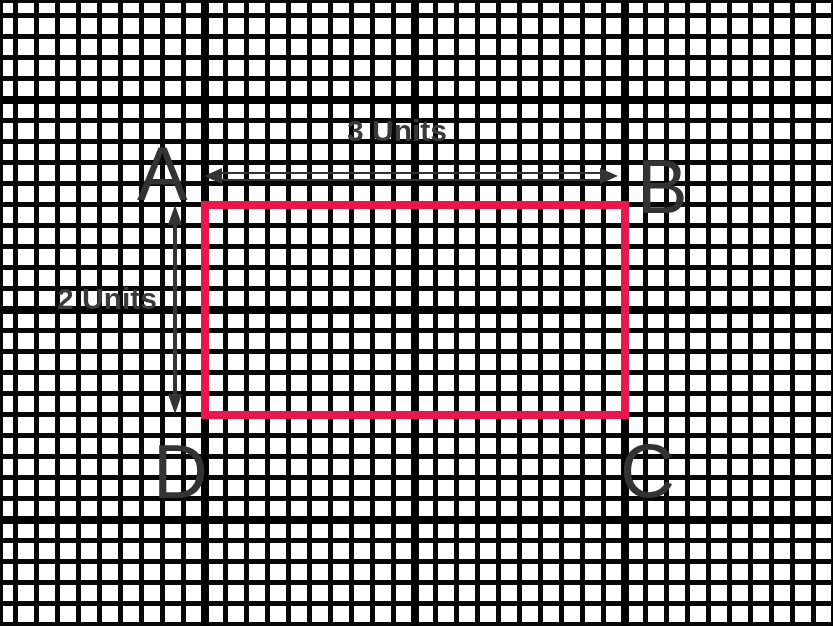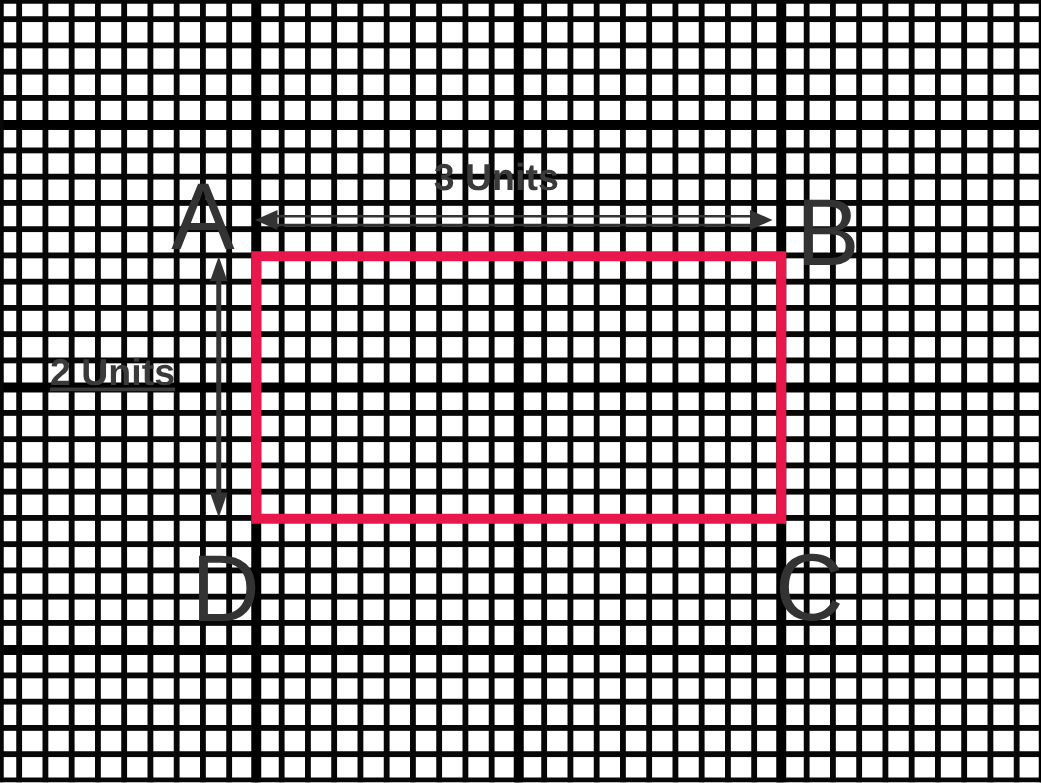--- a/index.html
+++ b/index.html
@@ -58,22 +58,22 @@
   .corner-d { left: 153px; top: 434px; }
 
   .dim-label {
     position: absolute;
     color: #3a3a3a;
     font-size: 30px;
     font-weight: 700;
     line-height: 1;
     white-space: nowrap;
   }
-  .dim-label-width  { left: 347px; top: 128px; }
-  .dim-label-height { left: 40px;  top: 284px; text-decoration: underline; }
+  .dim-label-width  { left: 347px; top: 116px; }
+  .dim-label-height { left: 57px;  top: 284px; }
 
   
   .h-shaft {
     position: absolute;
     left: 220px; top: 172px;
     width: 382px; height: 9px;
     box-sizing: border-box;
     border-top: 2px solid var(--ink);
     border-bottom: 2px solid var(--ink);
     background: transparent;

